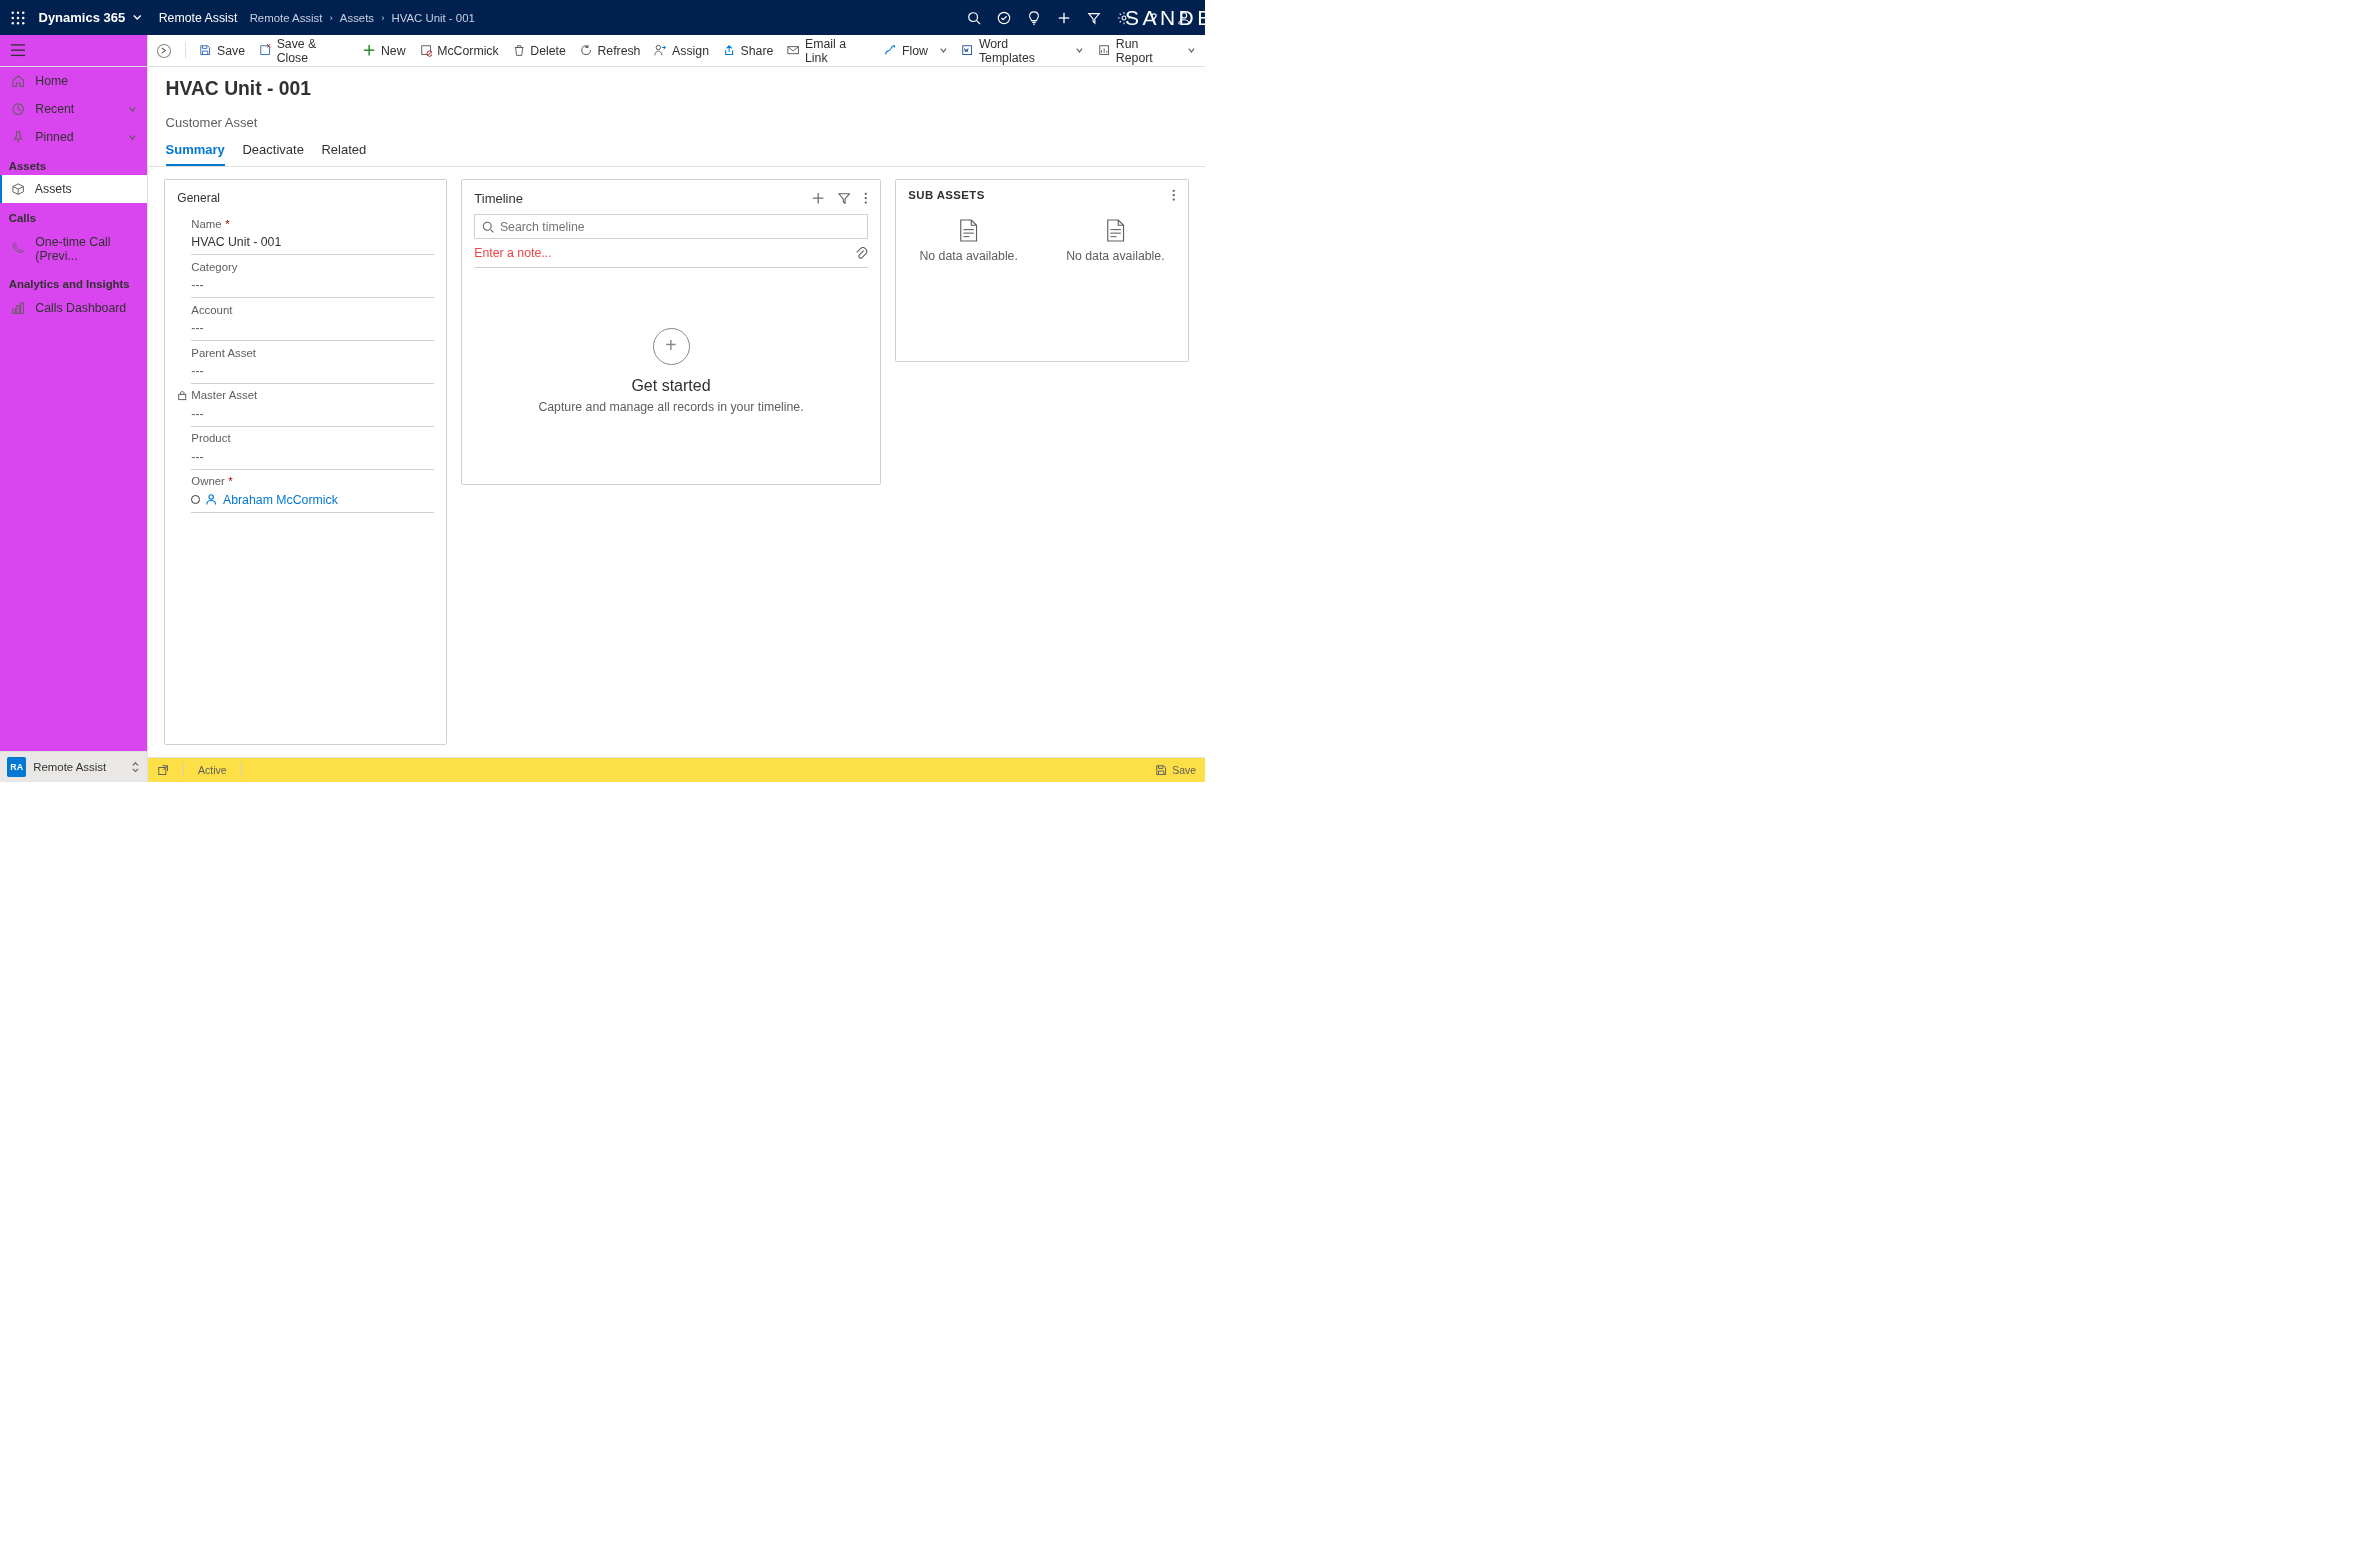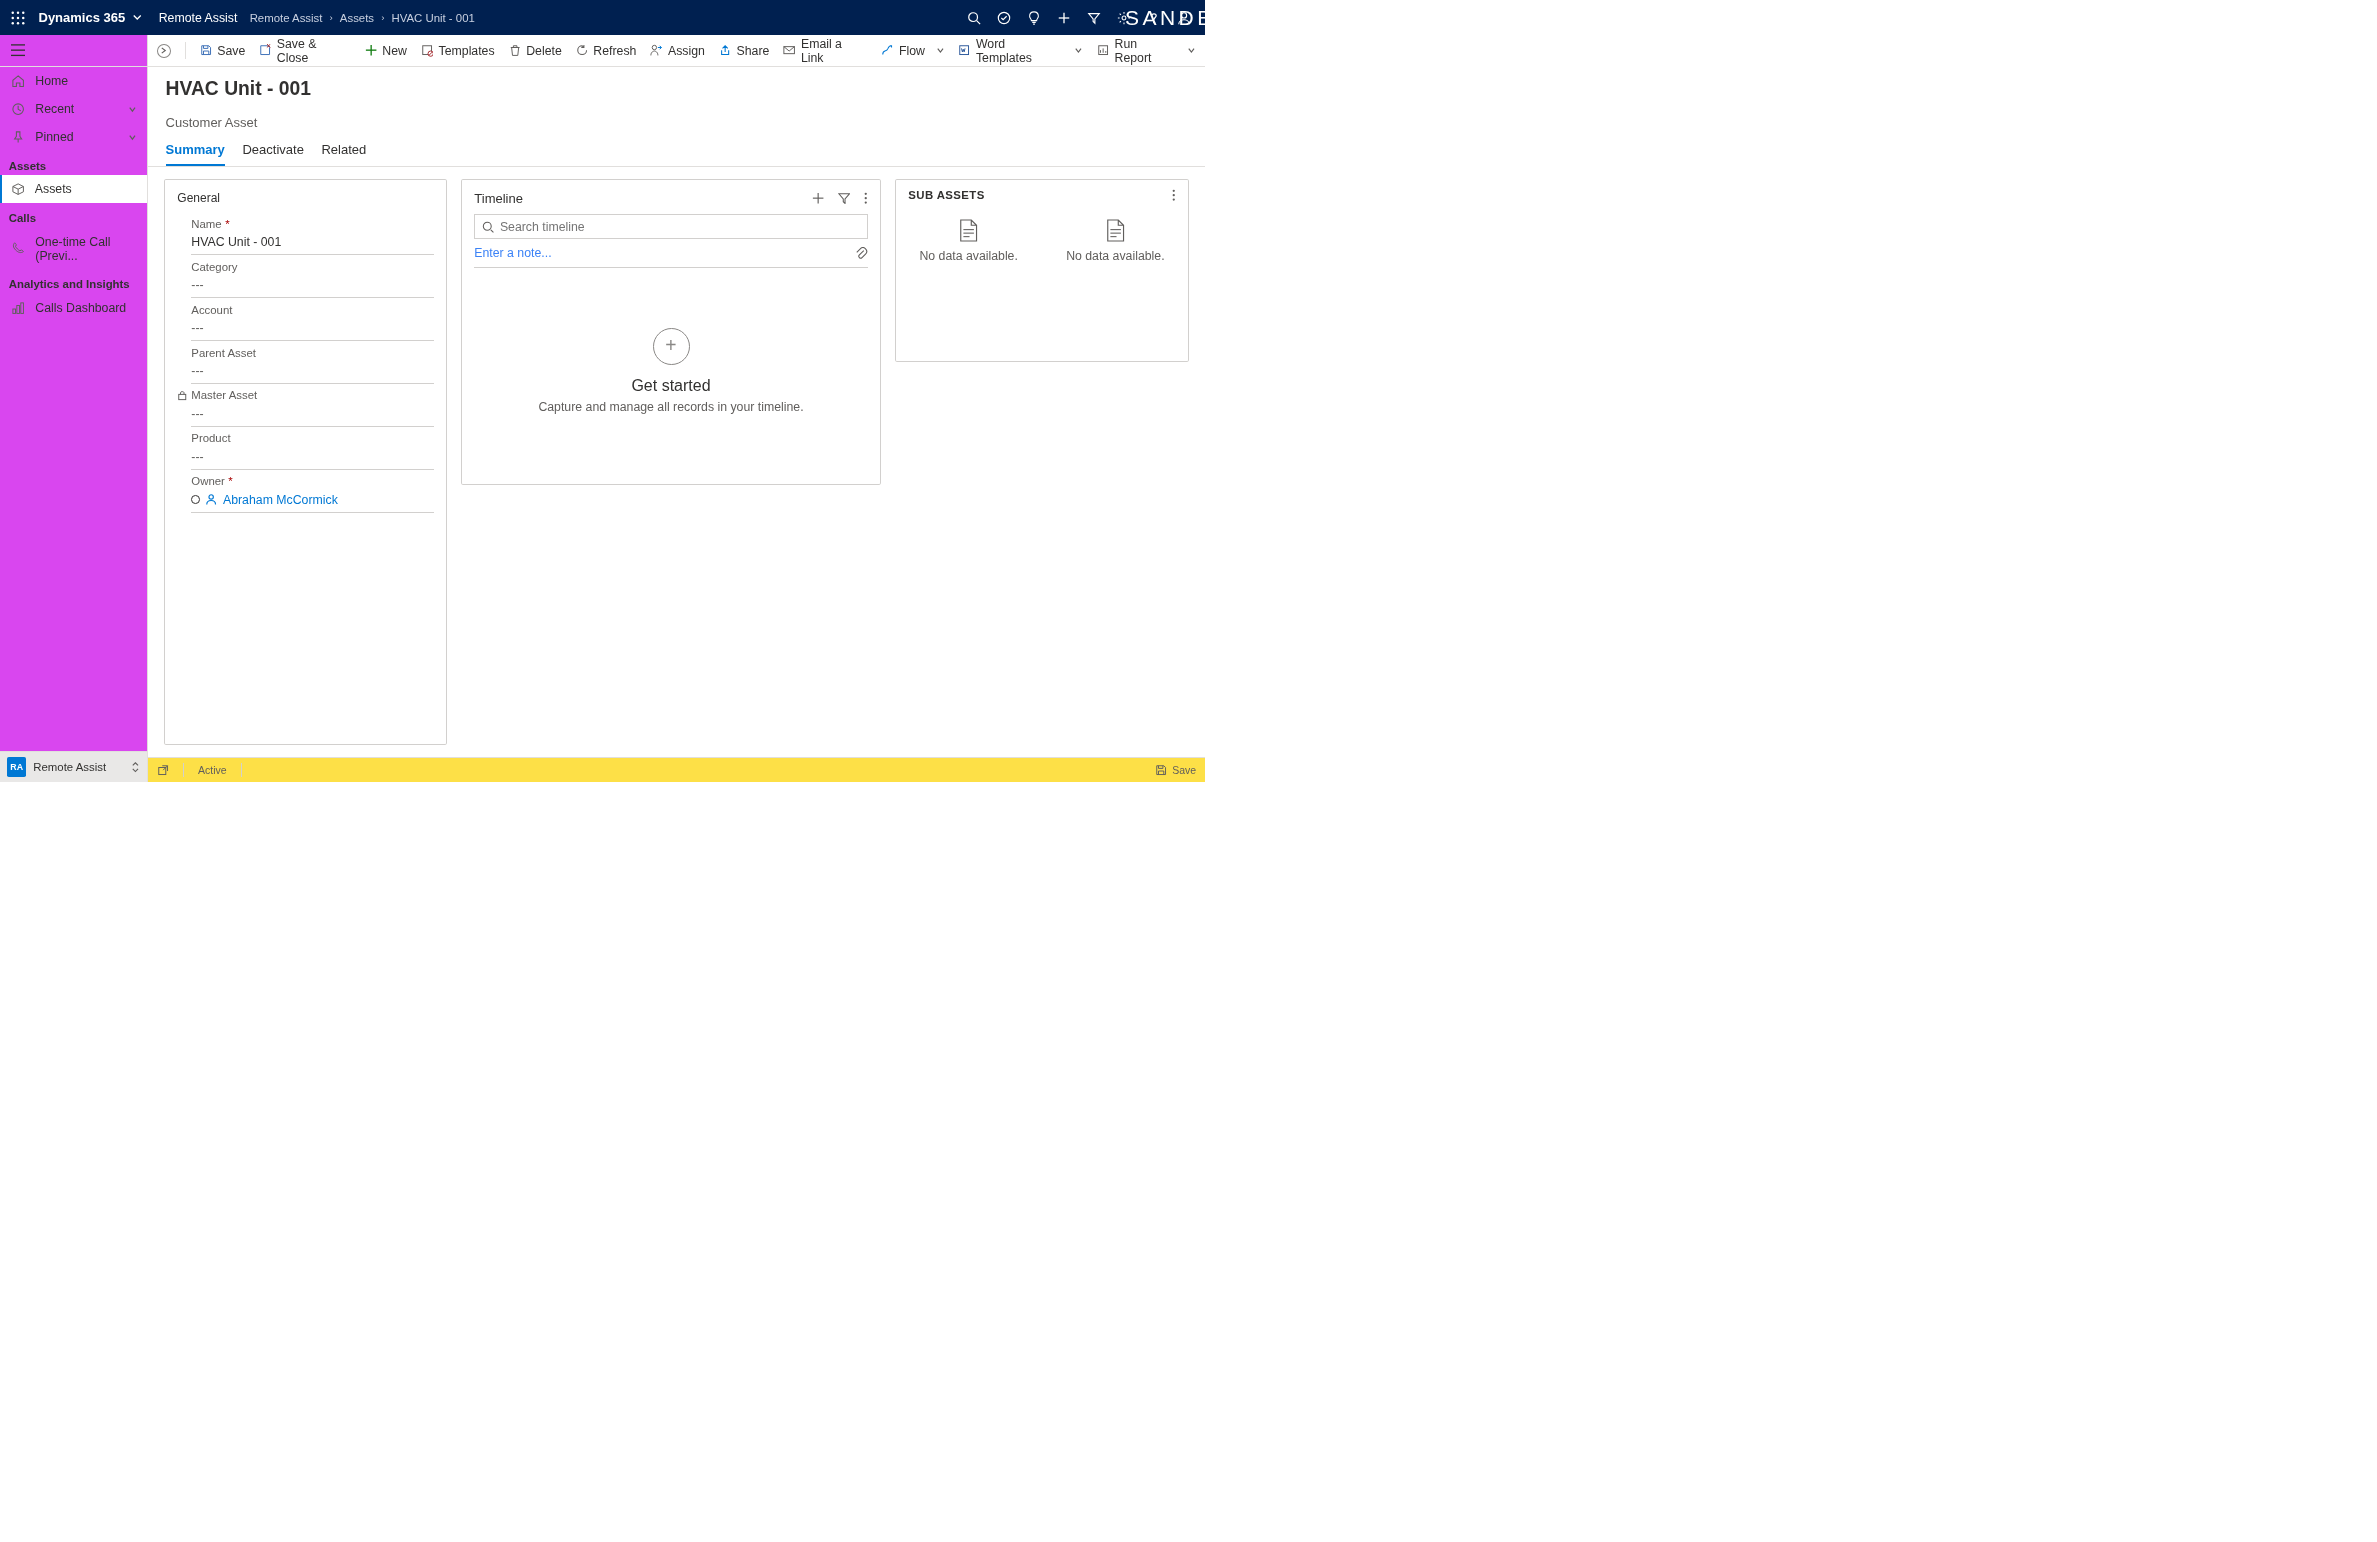--- a/index.html
+++ b/index.html
@@ -66,21 +66,21 @@
   .field-value.empty { color: #605e5c; }
   .owner-val { display: flex; align-items: center; gap: 5.3px; color: #0078d4; font-weight: 400; }
   .owner-val .ring { width: 8.8px; height: 8.8px; border: 1.3px solid #323130; border-radius: 50%; }
   
   .timeline-header { display: flex; align-items: center; }
   .timeline-header .tl-title { flex: 1; font-size: 13px;  }
   .timeline-header .tl-actions { display: flex; gap: 14px; color: #605e5c; }
   .timeline-header .tl-actions span { cursor: pointer; }
   .search-box { margin-top: 8.8px; border: 0.9px solid #d2d0ce; display: flex; align-items: center; padding: 4.4px 7px; }
   .search-box input { border: none; outline: none; flex: 1; font-size: 12.3px; margin-left: 5.3px; }
-  .note-row { display: flex; align-items: center; border-bottom: 0.9px solid #d2d0ce; padding: 7px 0; color: #3b82f6; }
+  .note-row { display: flex; align-items: center; border-bottom: 0.9px solid #d2d0ce; padding: 7px 0; color: #ef4444; }
   .note-row .note-input { flex: 1; }
   .timeline-empty { flex: 1; display: flex; flex-direction: column; align-items: center; justify-content: center; text-align: center; padding: 17.6px 0; }
   .plus-circle { width: 37px; height: 37px; border: 0.9px solid #8a8886; border-radius: 50%; display: flex; align-items: center; justify-content: center; color: #8a8886; font-size: 19.3px; margin-bottom: 12.3px; }
   .tl-empty-title { font-size: 16px; margin-bottom: 5.3px; }
   .tl-empty-sub { font-size: 12.3px; color: #605e5c; }
   
   .sub-header { display: flex; align-items: center; }
   .sub-header .sub-title { flex: 1; font-size: 11.4px; font-weight: 600; letter-spacing: 0.4px; color:#323130;}
   .sub-header .sub-more { color: #605e5c; cursor: pointer; }
   .sub-body { display: flex; margin-top: 17.6px; align-items: flex-start; gap: 26px; }
@@ -306,21 +306,21 @@
           <span>New</span>
         </span>
       <span class="cmd">
           <span class="cicon">
             <svg width="12.3" height="12.3" viewBox="0 0 14 14">
               <rect x="2" y="2" width="10" height="10" stroke="#605e5c" stroke-width="1.1" fill="none"></rect>
               <circle cx="11" cy="11" r="3" fill="#fff" stroke="#a4262c" stroke-width="1.1"></circle>
               <line x1="9" y1="13" x2="13" y2="9" stroke="#a4262c" stroke-width="1.1"></line>
             </svg>
           </span>
-          <span>Templates</span>
+          <span>McCormick</span>
         </span>
       <span class="cmd">
           <span class="cicon">
             <svg width="12.3" height="12.3" viewBox="0 0 14 14">
               <path d="M3 4 L11 4 L10 13 L4 13 Z M5 4 L5 2 L9 2 L9 4 M2 4 L12 4" stroke="#605e5c" stroke-width="1.1" fill="none"></path>
             </svg>
           </span>
           <span>Delete</span>
         </span>
       <span class="cmd">

